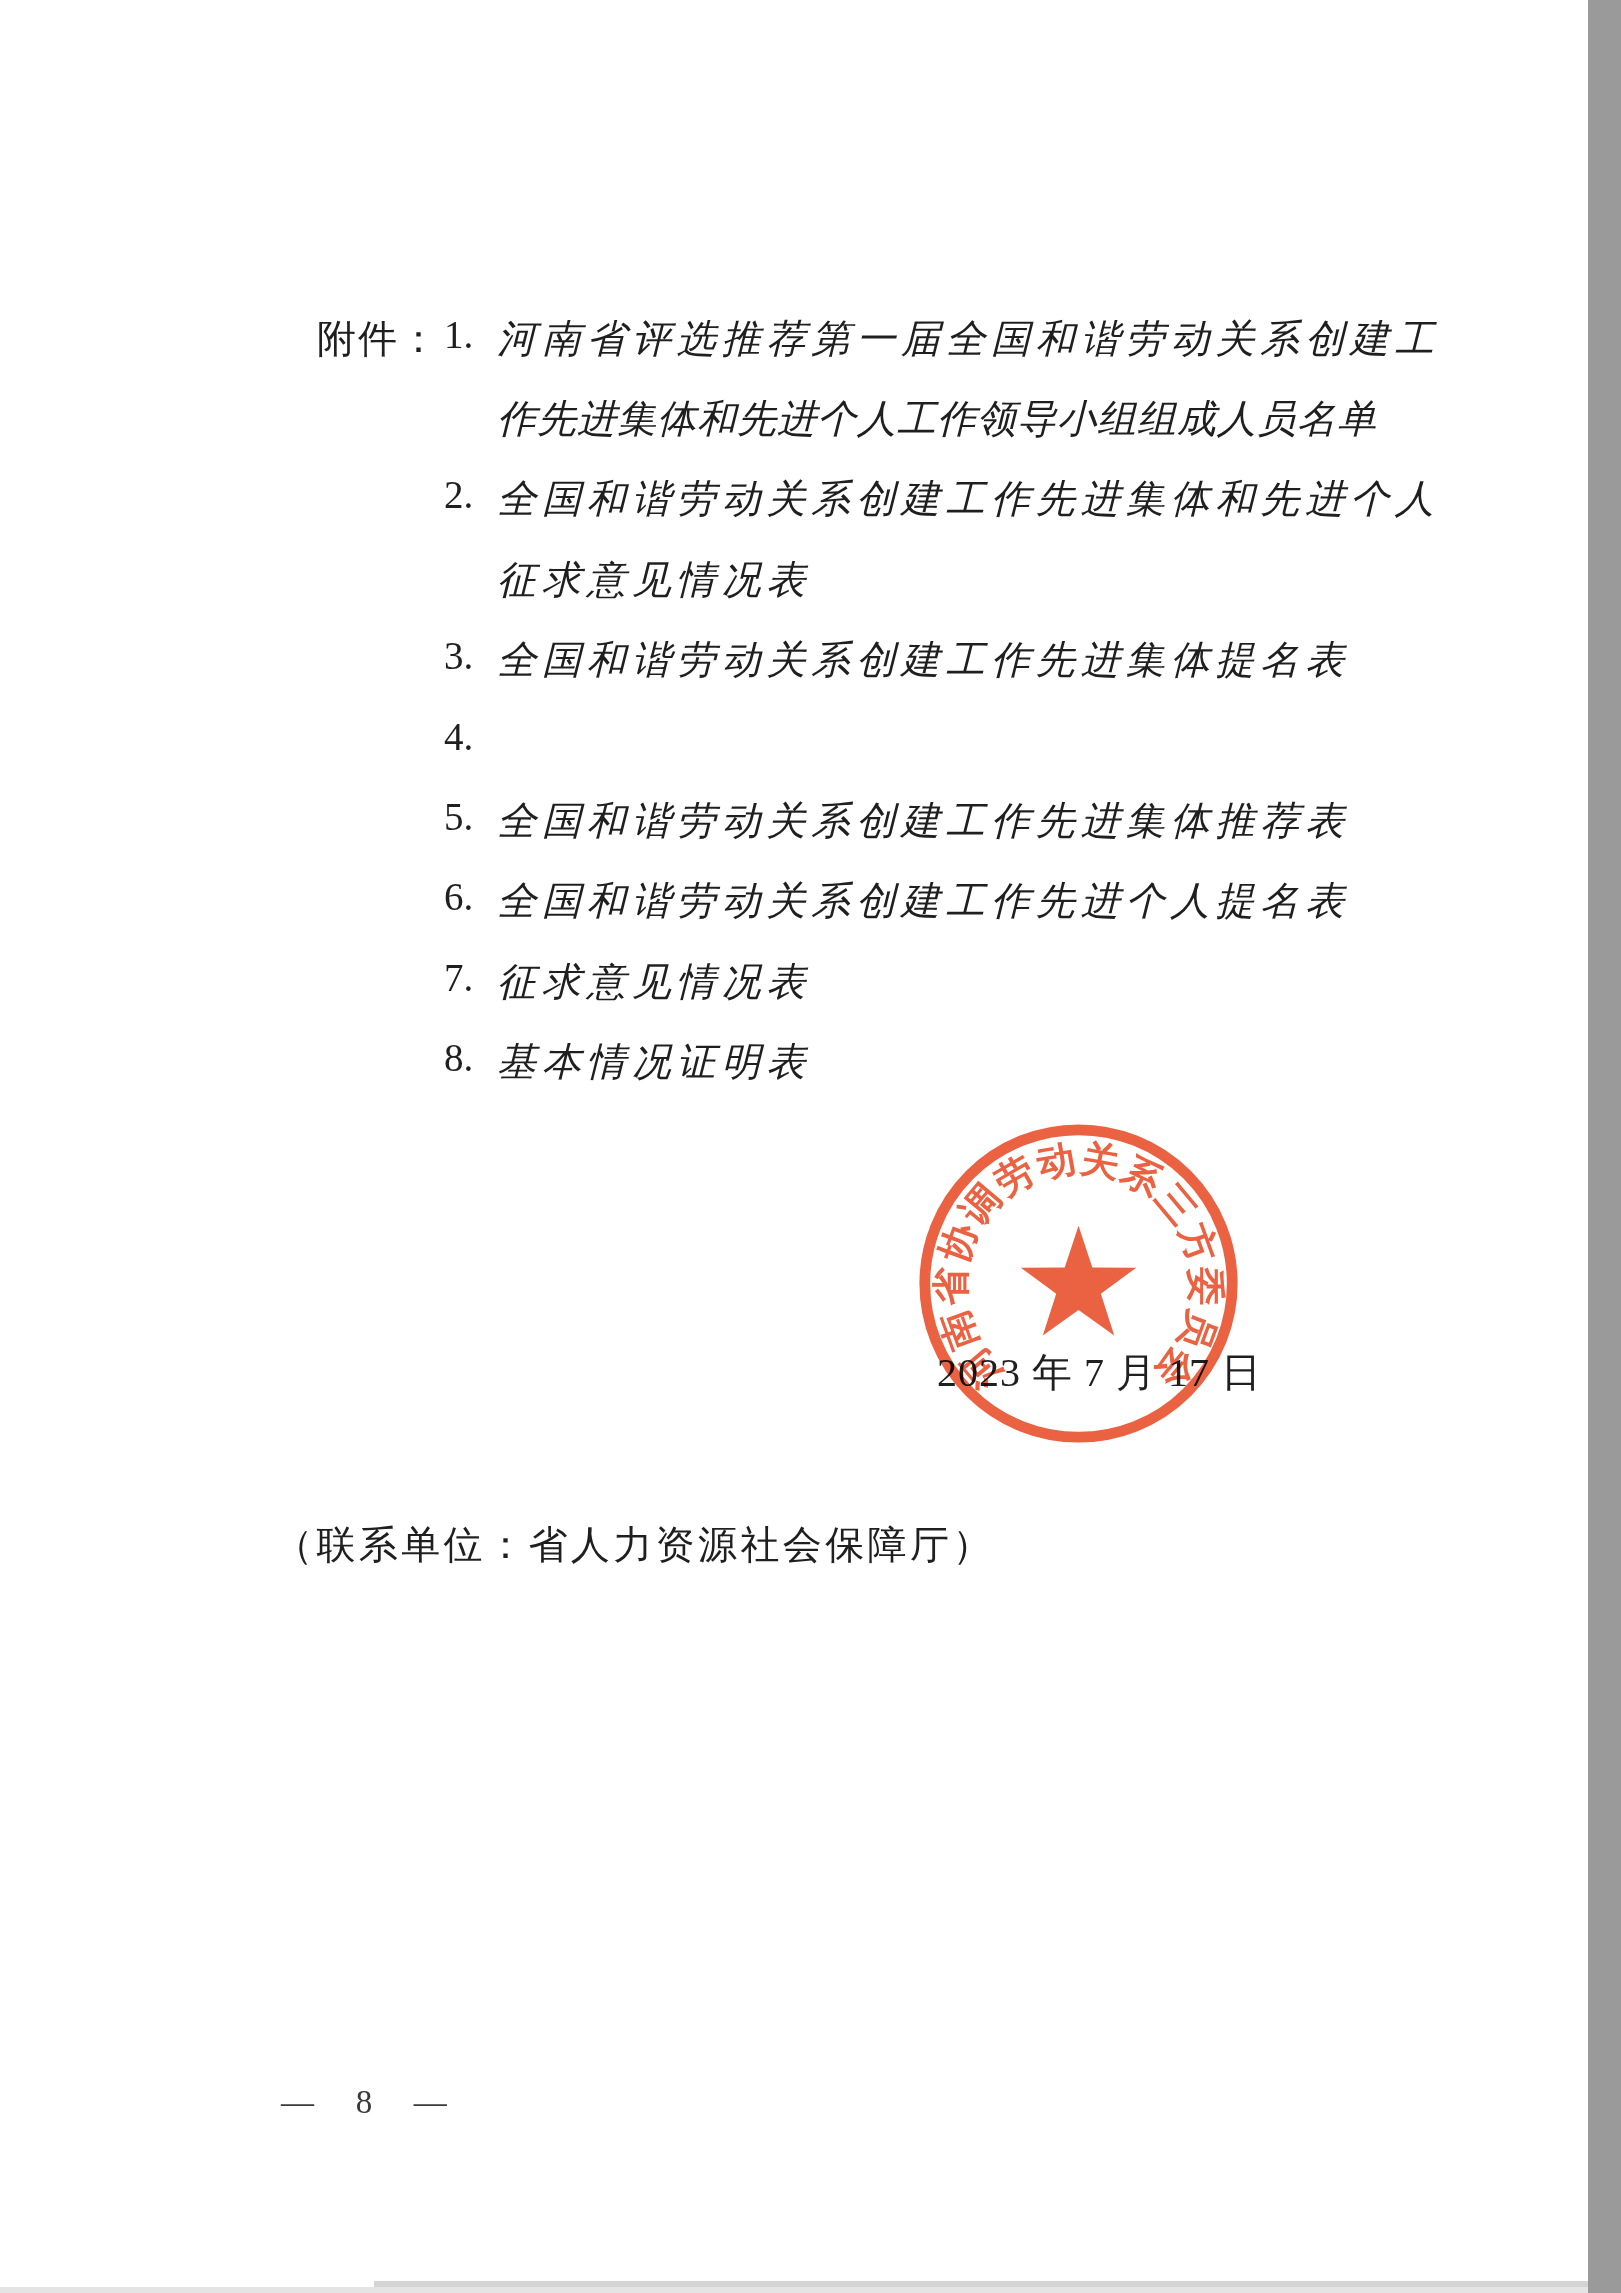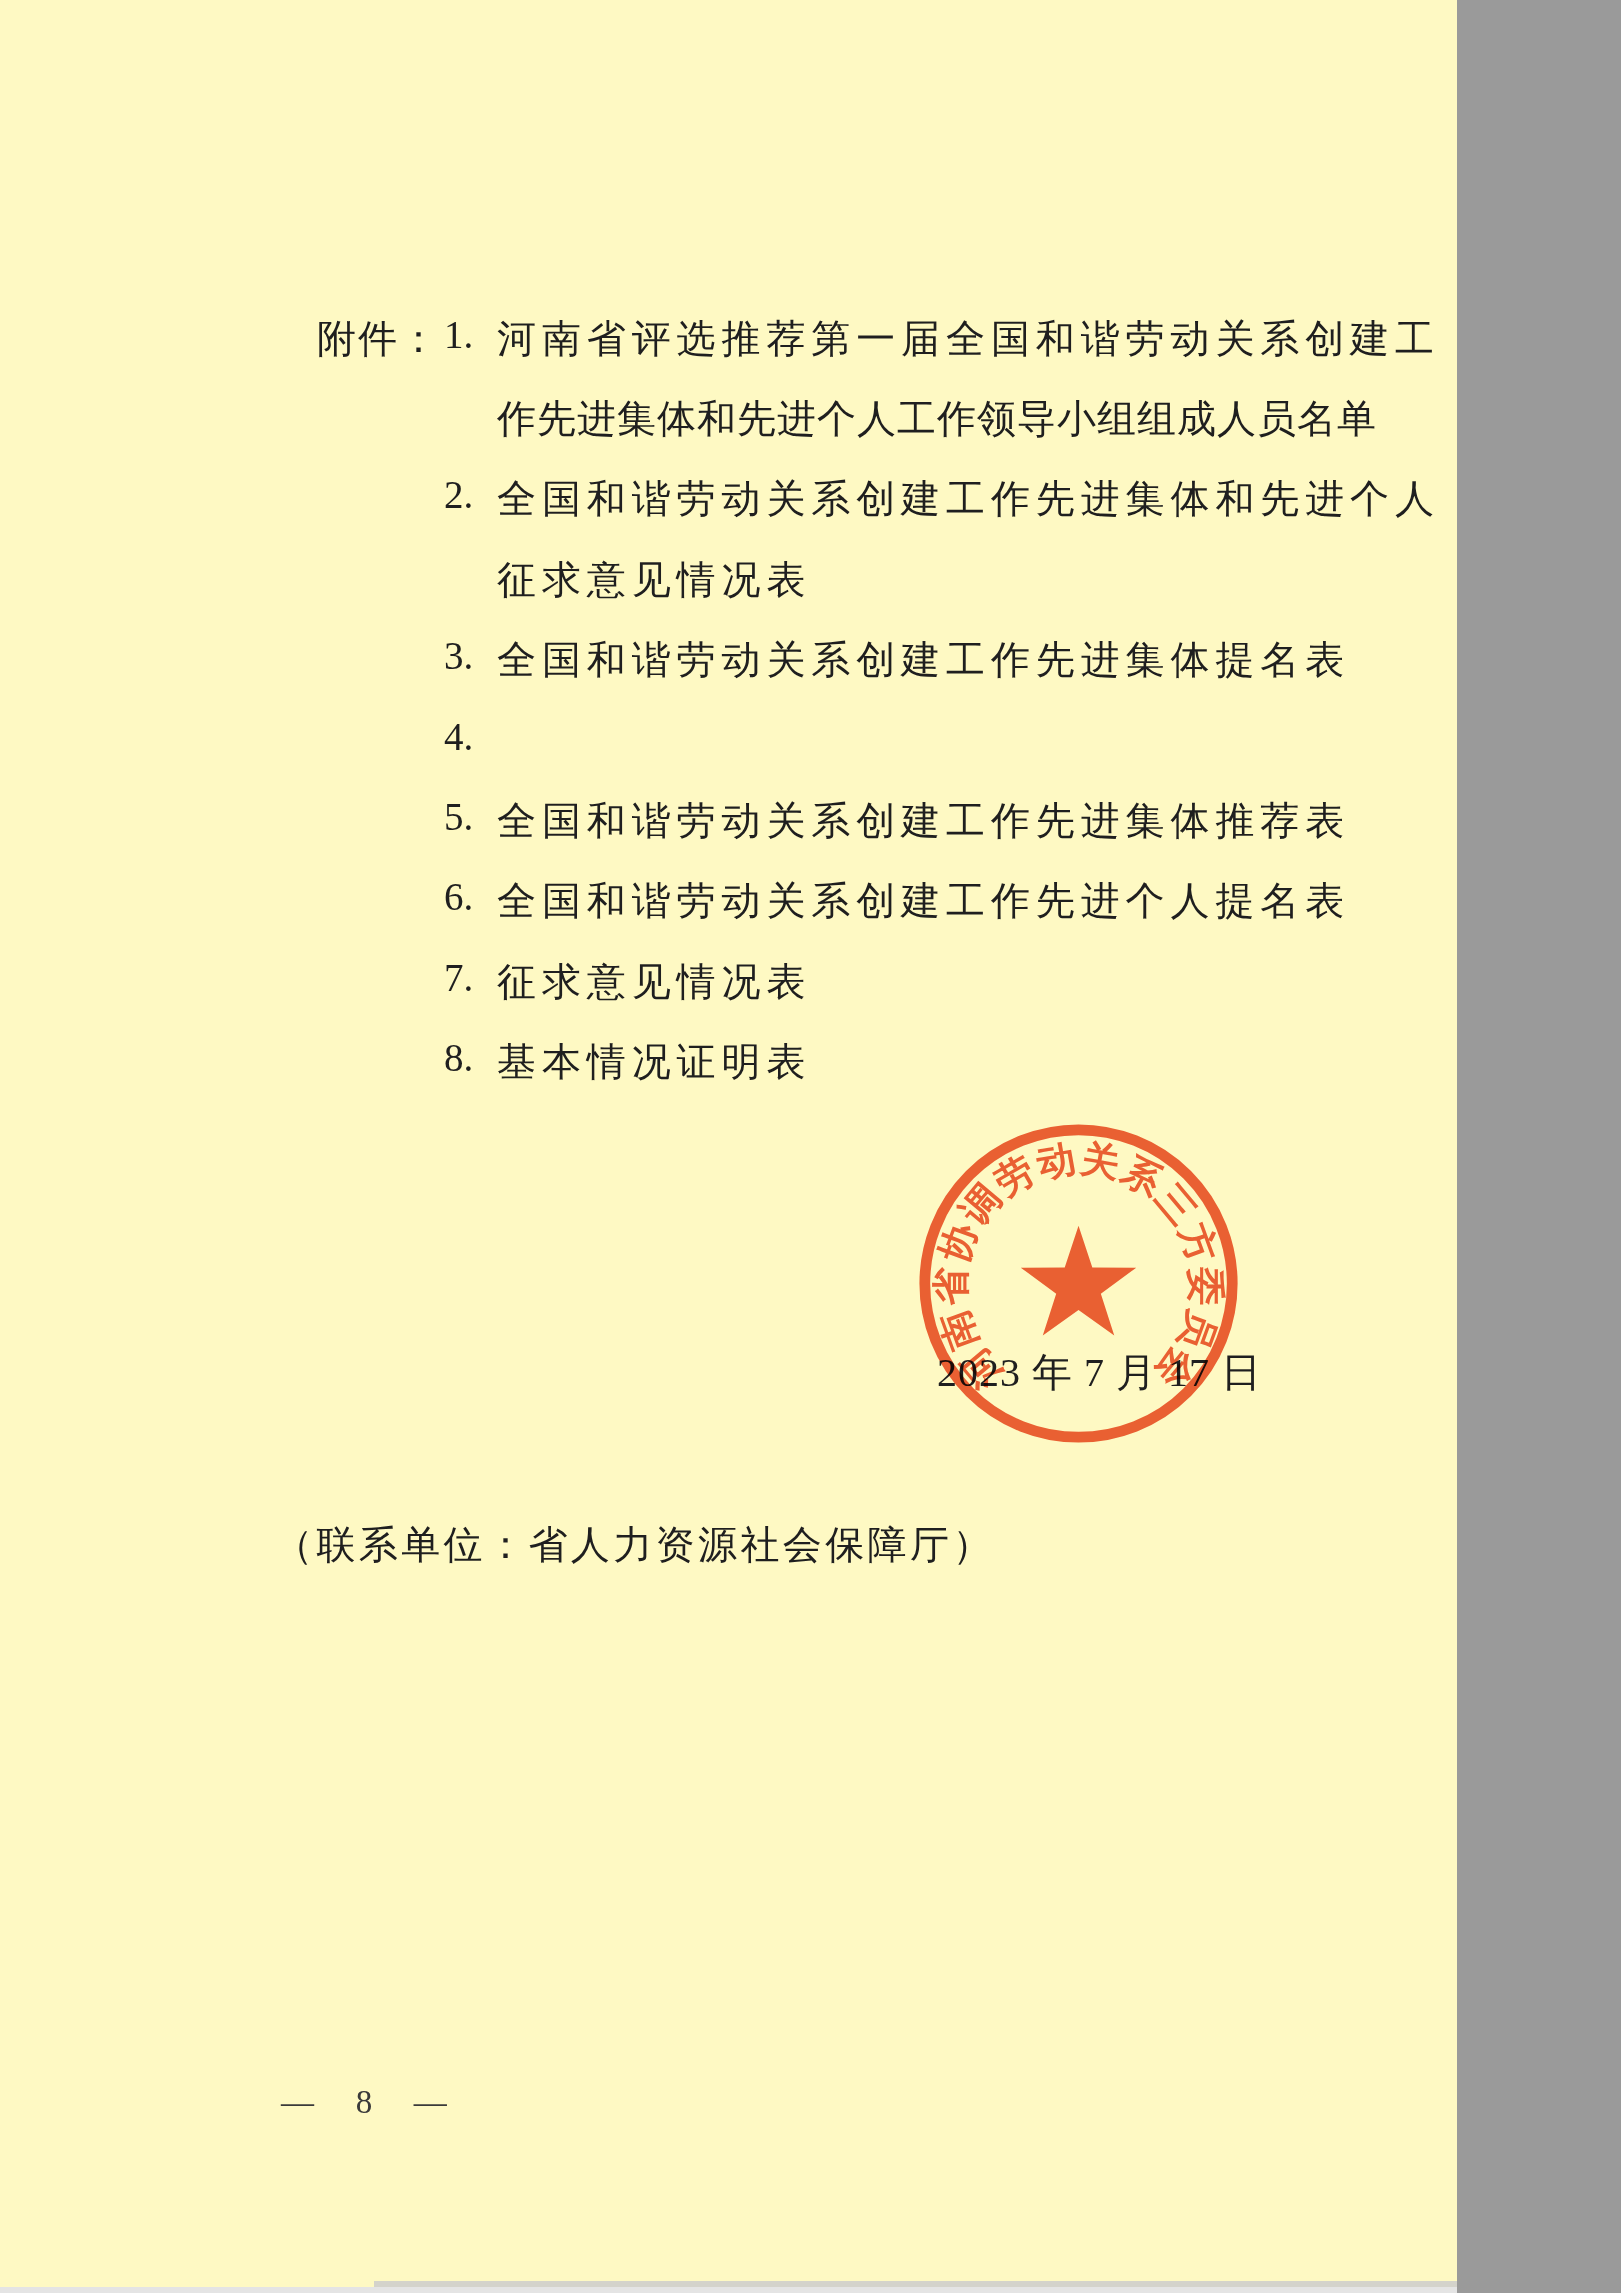--- a/index.html
+++ b/index.html
@@ -1,27 +1,27 @@
 <!DOCTYPE html>
 <html><head>
 <meta charset="utf-8">
 <style>
   html,body{margin:0;padding:0;background:#9a9a9a;}
   .page{
     position:relative;
-    width:1457px;height:2294px;
-    background:#fef9c3;
+    width:1588px;height:2294px;
+    background:#ffffff;
     overflow:hidden;
     font-family:"Liberation Serif","DejaVu Serif",serif;
     color:#1f1f1f;
   }
   .line{position:absolute;left:0;width:100%;height:55px;white-space:nowrap;}
   .att-label{position:absolute;left:317px;font-size:39px;letter-spacing:2px;}
   .num{position:absolute;left:444px;font-size:39px;}
-  .txt{position:absolute;left:497px;font-size:39px;letter-spacing:5.9px;}
+  .txt{position:absolute;left:497px;font-size:39px;letter-spacing:5.9px;font-style:italic;}
   .txt.tight{letter-spacing:1px;}
   .note{position:absolute;left:274px;font-size:39px;letter-spacing:3.4px;white-space:nowrap;}
   .date{position:absolute;left:937px;top:1345px;font-size:40px;letter-spacing:1px;white-space:nowrap;z-index:1;}
   .page-number{position:absolute;left:281px;top:2084px;font-size:33px;letter-spacing:11.8px;word-spacing:9.8px;color:#3a3a3a;white-space:nowrap;}
   .stamp{
     position:absolute;left:916px;top:1117px;width:327px;height:333px;
     mix-blend-mode:multiply;opacity:.9;z-index:2;
   }
   .stamp-char{
     font-family:"Liberation Serif","DejaVu Serif",serif;

